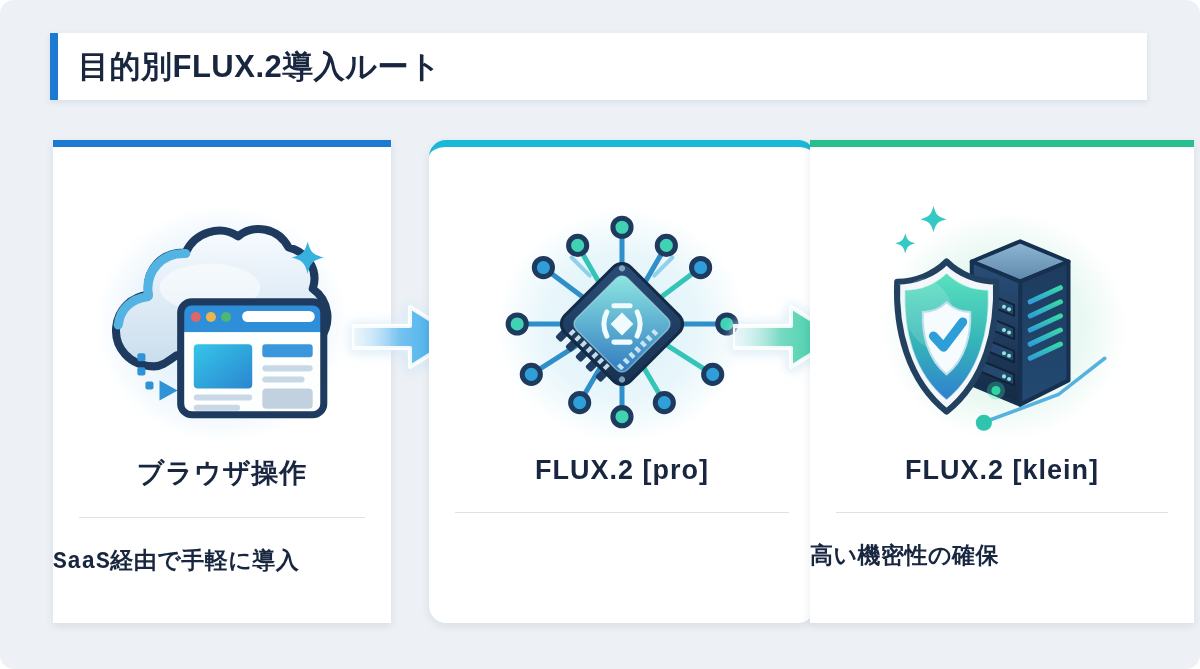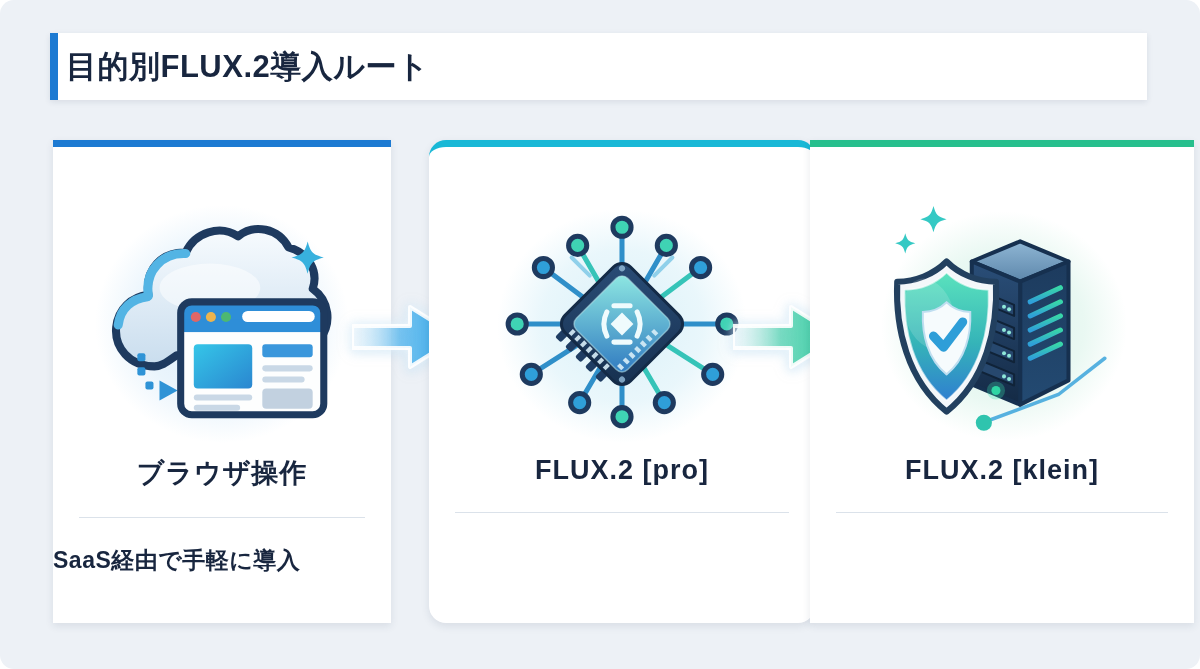--- a/index.html
+++ b/index.html
@@ -2,21 +2,21 @@
 <html><head>
 <meta charset="utf-8">
 <style>
   html,body{margin:0;padding:0;background:#ffffff;}
   body{font-family:"Liberation Sans","DejaVu Sans",sans-serif;}
   .canvas{position:relative;width:1200px;height:669px;background:#edf1f6;border-radius:14px;overflow:hidden;}
 
   .title-bar{position:absolute;left:50px;top:33px;width:1097px;height:67px;background:#ffffff;
     box-shadow:0 2px 6px rgba(25,45,80,.10);display:flex;align-items:center;
     border-left:8px solid #1d7ad2;box-sizing:border-box;}
-  .title-bar .page-title{margin:0;padding-left:8px;font-size:31px;font-weight:700;color:#18263f;letter-spacing:.5px;}
+  .title-bar .page-title{margin:12px;padding-left:8px;font-size:31px;font-weight:700;color:#18263f;letter-spacing:.5px;}
 
   .card{position:absolute;top:140px;height:483px;background:#ffffff;border-top:7px solid #1d7ad2;
     box-shadow:0 3px 8px rgba(25,45,80,.10);box-sizing:border-box;display:flex;flex-direction:column;}
   .card1{left:53px;width:338px;}
   .card2{left:429px;width:386px;border-radius:17px;}
   .card3{left:810px;width:384px;}
 
   .icon-wrap{height:300px;display:flex;justify-content:center;align-items:flex-end;}
   .card-title{margin-top:8px;text-align:center;font-size:27px;font-weight:700;color:#18263f;letter-spacing:1px;}
   .divider{margin:26px 26px 0;border:0;border-top:1.5px solid #dbe2ea;height:0;}
@@ -29,21 +29,21 @@
 </style>
 </head>
 <body>
 
 <div class="canvas">
 
   <div class="title-bar" style="border-left-color: rgb(29, 122, 210);">
     <h1 class="page-title">目的別FLUX.2導入ルート</h1>
   </div>
 
-  <div class="card card1" style="border-top-color: rgb(29, 122, 210);">
+  <div class="card card1" style="border-top-color: rgb(29, 122, 210); font-family: Liberation Mono, monospace;">
     <div class="icon-wrap">
       <svg width="262" height="252" viewBox="0 0 260 250">
         <defs>
           <radialGradient id="g1glow">
               <stop offset="0" stop-color="#d9ecfa"></stop>
               <stop offset=".65" stop-color="#e3f1fb" stop-opacity=".75"></stop>
               <stop offset="1" stop-color="#e3f1fb" stop-opacity="0"></stop>
             </radialGradient>
           <linearGradient id="g1cloud" x1="0" y1="0" x2="0" y2="1">
               <stop offset="0" stop-color="#f7fbfe"></stop>
@@ -282,15 +282,16 @@
           <polyline points="44,74 54,85 73,60" fill="none" stroke="#2e9ed8" stroke-width="9" stroke-linecap="round" stroke-linejoin="round"></polyline>
         </g>
         <g fill="#35c9c4">
           <path d="M34,28 C36,35 37,36 44,38 C37,40 36,41 34,48 C32,41 31,40 24,38 C31,36 32,35 34,28 Z"></path>
           <path d="M62,1 C64.5,10 66,11.5 75,14 C66,16.5 64.5,18 62,27 C59.5,18 58,16.5 49,14 C58,11.5 59.5,10 62,1 Z"></path>
         </g>
       </svg>
     </div>
     <div class="card-title">FLUX.2 [klein]</div>
     <hr class="divider">
+    <div class="card-sub">高い機密性の確保</div>
   </div>
 
 </div>
 
 </body></html>

